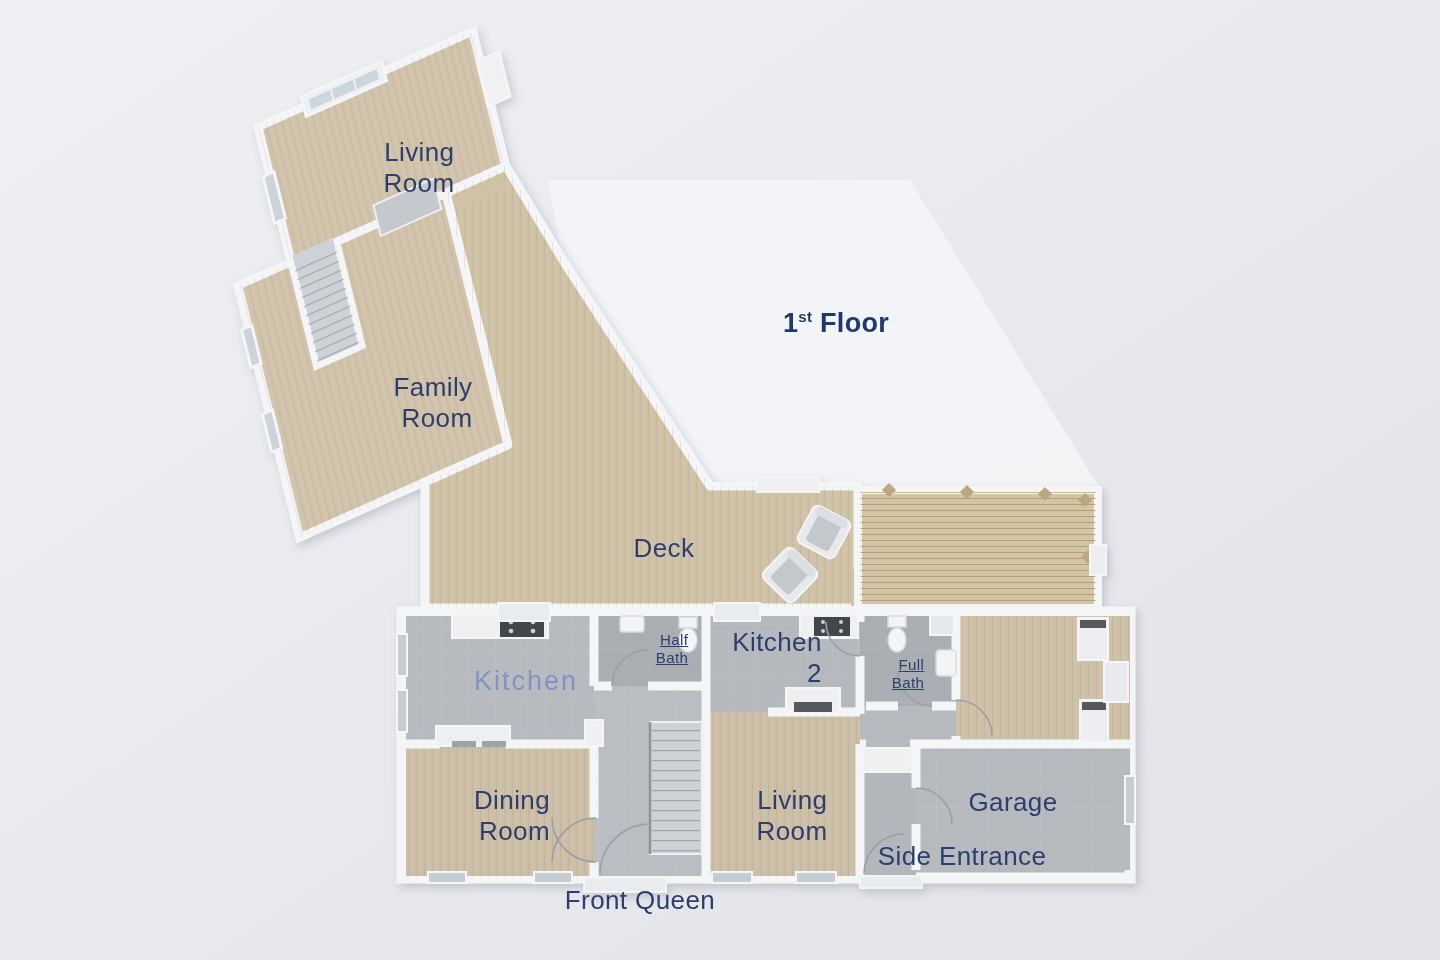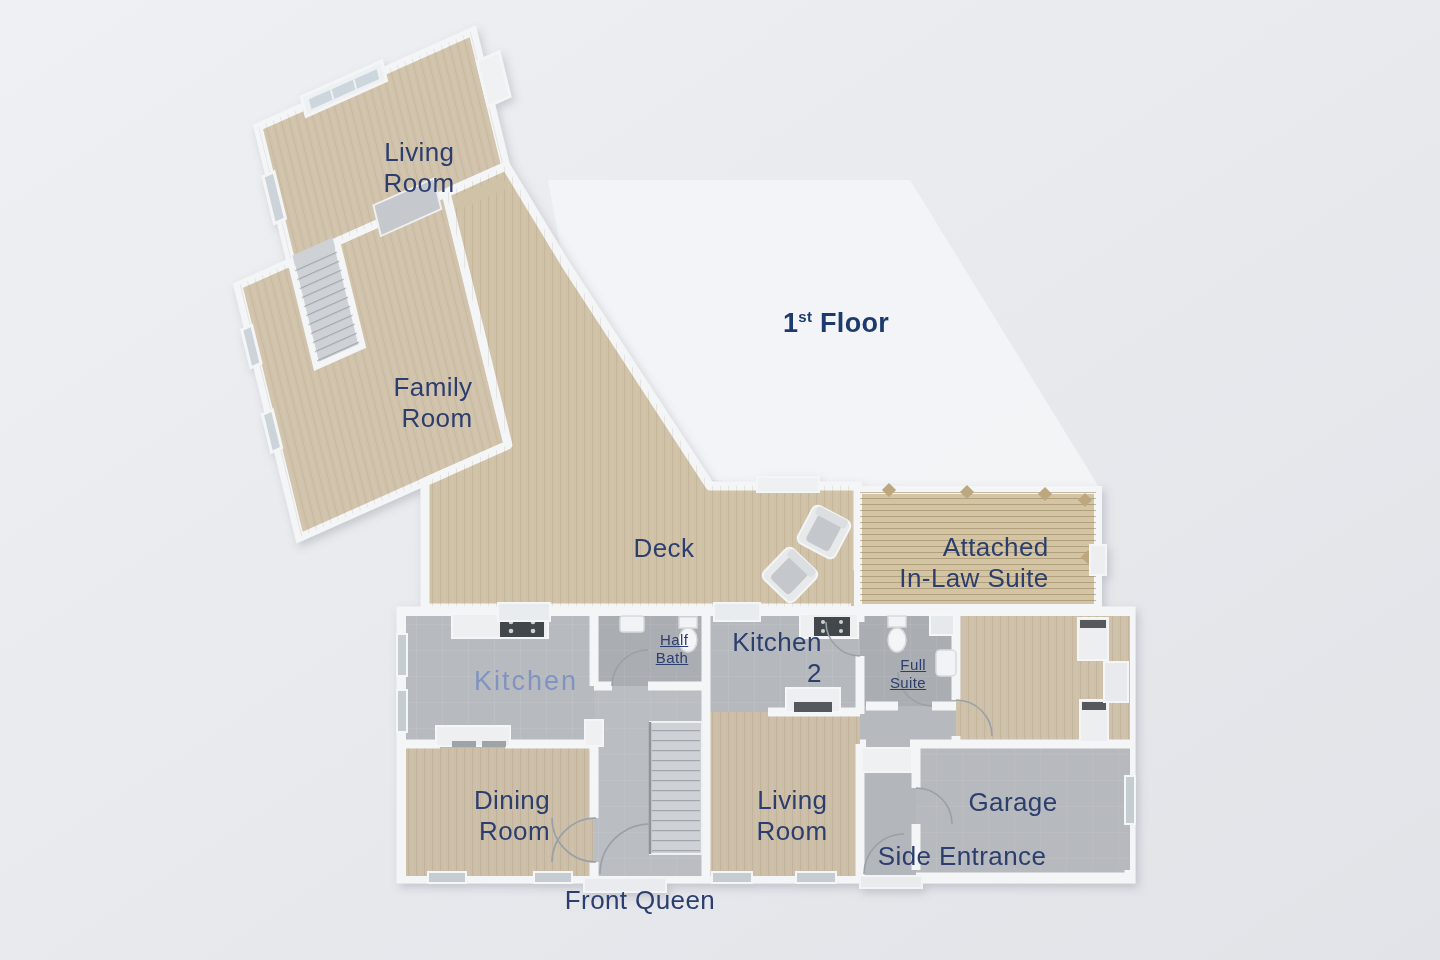--- a/index.html
+++ b/index.html
@@ -190,29 +190,27 @@
                M600 874 A50 50 0 0 1 650 824" stroke="#9aa0a7" stroke-width="1.6" fill="none"></path>
     </g>
   </g>
 </svg>
 
 <div class="label" style="left:419px;top:168px">Living
 Room</div>
 <div class="label" style="left:433px;top:403px">Family
 Room</div>
 <div class="label" style="left:664px;top:549px">Deck</div>
-<div class="label" style="left:974px;top:563px">Attached
-In-Law Suite</div>
 <div class="label label--kitchen" style="left:526px;top:681px">Kitchen</div>
 <div class="label label--sm" style="left:672px;top:649px">Half
 Bath</div>
 <div class="label" style="left:777px;top:658px">Kitchen
 2</div>
 <div class="label label--sm" style="left:908px;top:674px">Full
-Suite</div>
+Bath</div>
 <div class="label" style="left:512px;top:816px">Dining
 Room</div>
 <div class="label" style="left:792px;top:816px">Living
 Room</div>
 <div class="label" style="left:1013px;top:803px">Garage</div>
 <div class="label" style="left:640px;top:901px">Front Queen</div>
 <div class="label" style="left:962px;top:857px">Side Entrance</div>
 
 <div class="title" style="left:836px;top:323px"><span>1</span><sup>st</sup><span> Floor</span></div>
 

